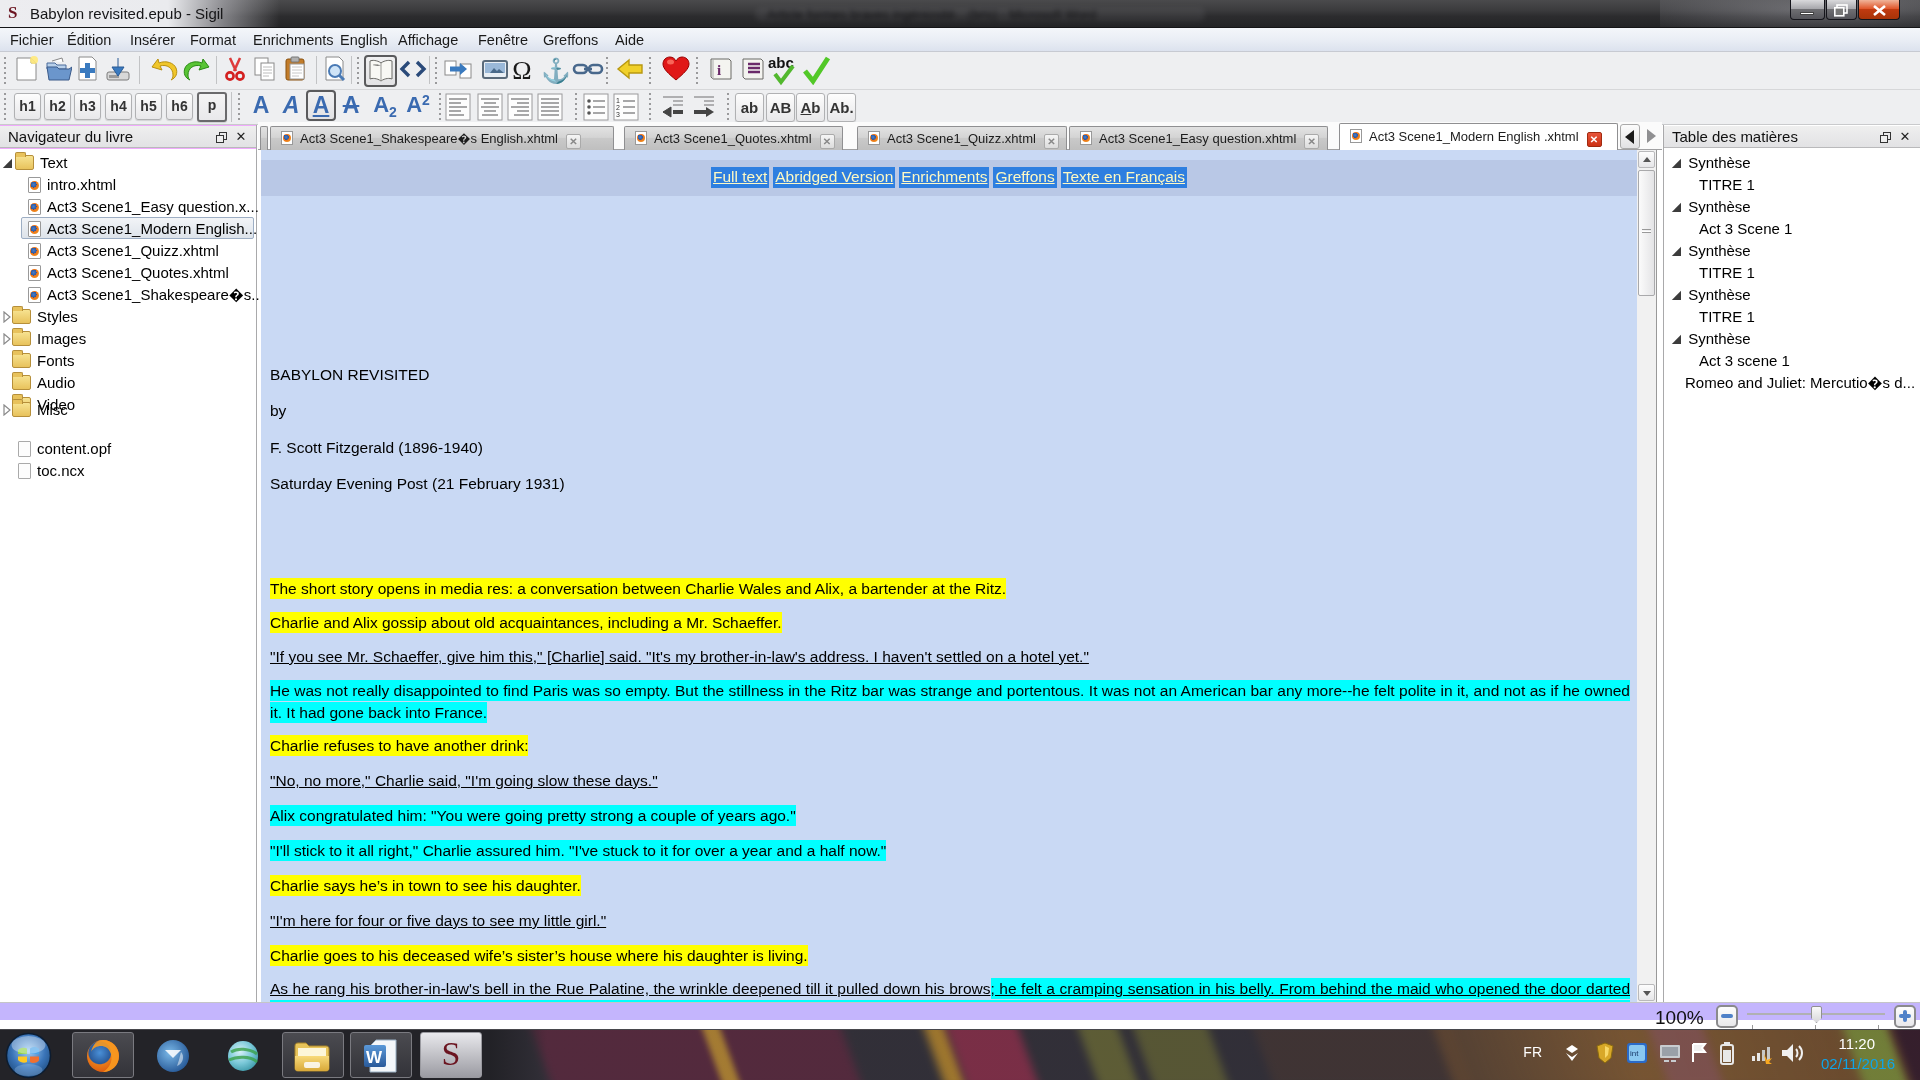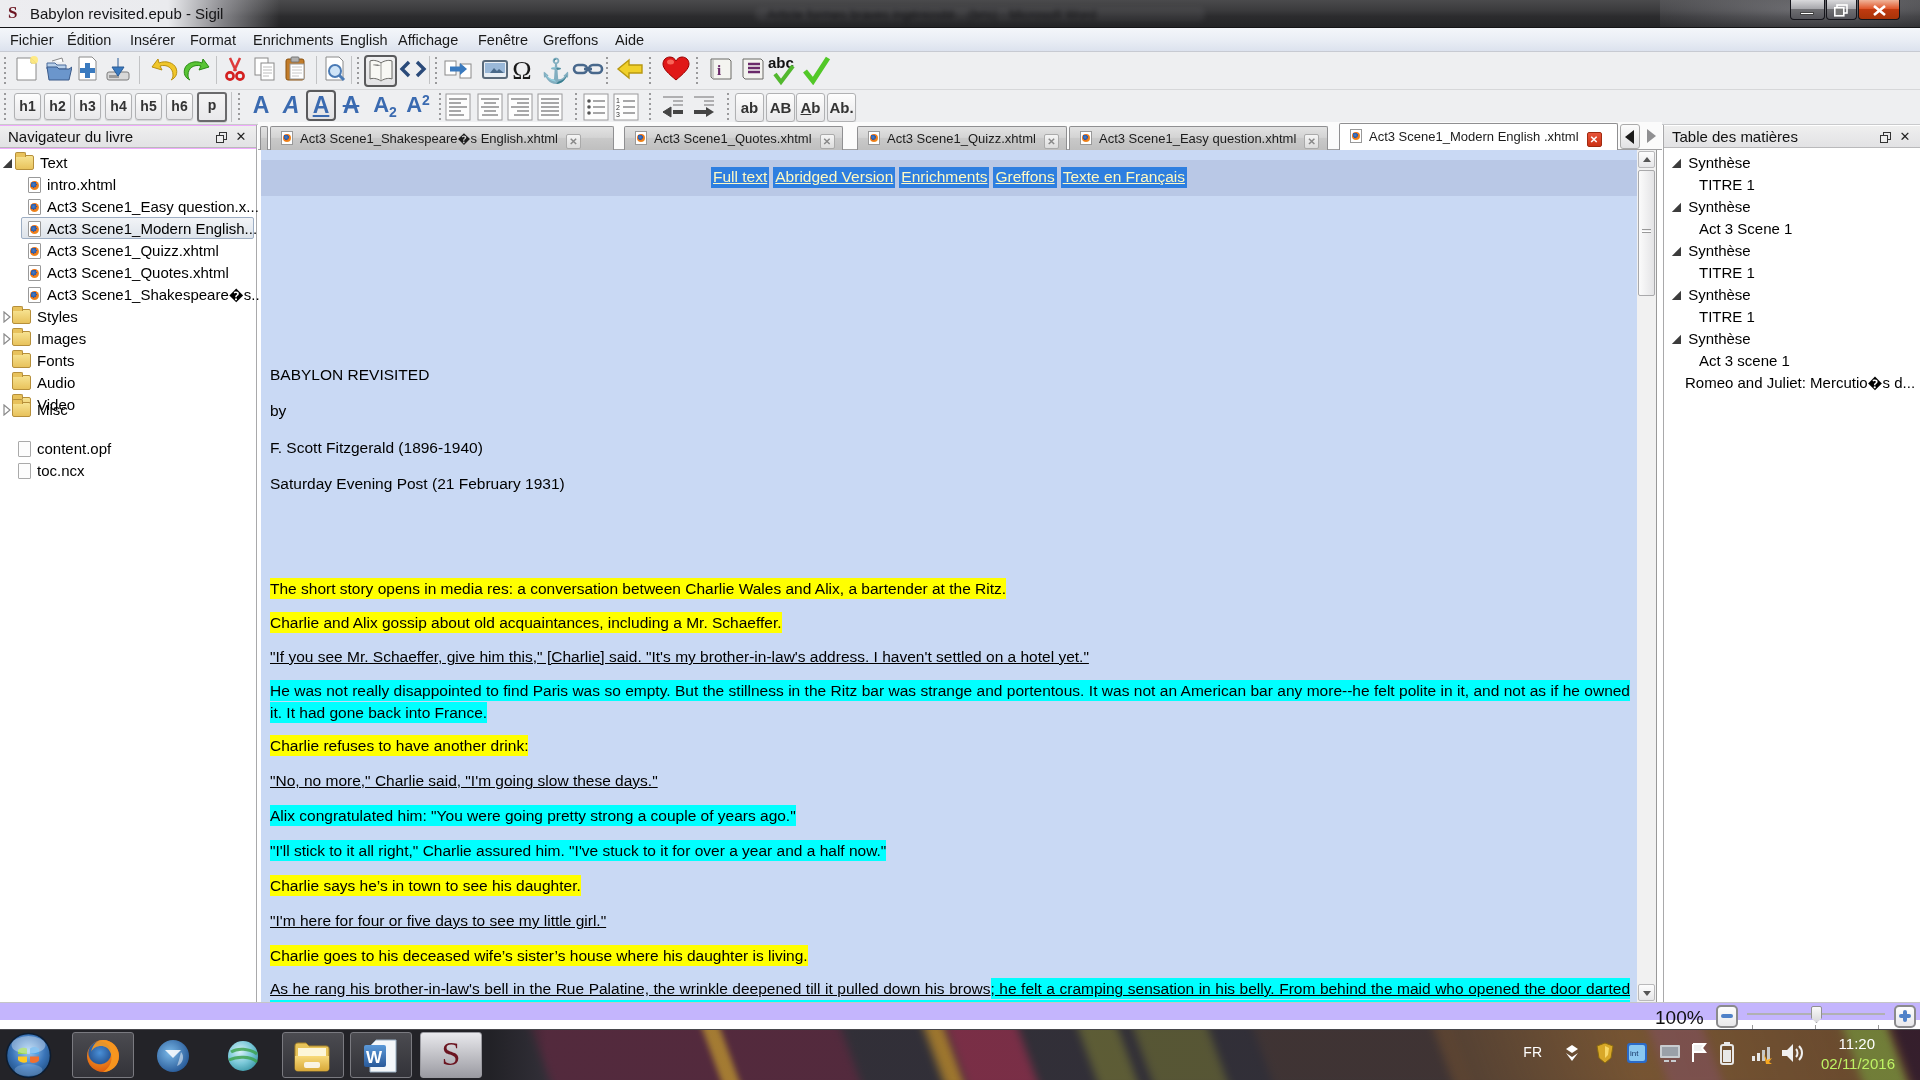--- a/index.html
+++ b/index.html
@@ -595,15 +595,15 @@
         <rect x="7" y="11" width="3" height="8" fill="#e8e8e8"></rect>
         <rect x="12" y="8" width="3" height="11" fill="#c8c8c8"></rect>
         <rect x="17" y="5" width="3" height="14" fill="#c8c8c8"></rect>
         <path d="M14 12 l3 6 5 -2 -3 4 3 2 -6 0 -1 -5 z" fill="#f8a820"></path>
       </svg>
     <svg class="abs" style="right:116px;top:12px" width="24" height="22" viewBox="0 0 24 22">
         <path d="M2 8 h5 l6 -6 v18 l-6 -6 h-5 z" fill="#f0f0f0"></path>
         <path d="M16 7 C18 9 18 13 16 15 M19 4 C23 8 23 14 19 18" stroke="#f0f0f0" stroke-width="2" fill="none"></path>
       </svg>
     <div class="abs" style="right:45px;top:5px;font-size:15px;color:#fff;text-align:right">11:20</div>
-    <div class="abs" style="right:25px;top:25px;font-size:15px;color:#bef264;text-align:right">02/11/2016</div>
+    <div class="abs" style="right:25px;top:25px;font-size:15px;color:#0ea5e9;text-align:right">02/11/2016</div>
   </div>
 </div>
 
 </body></html>

